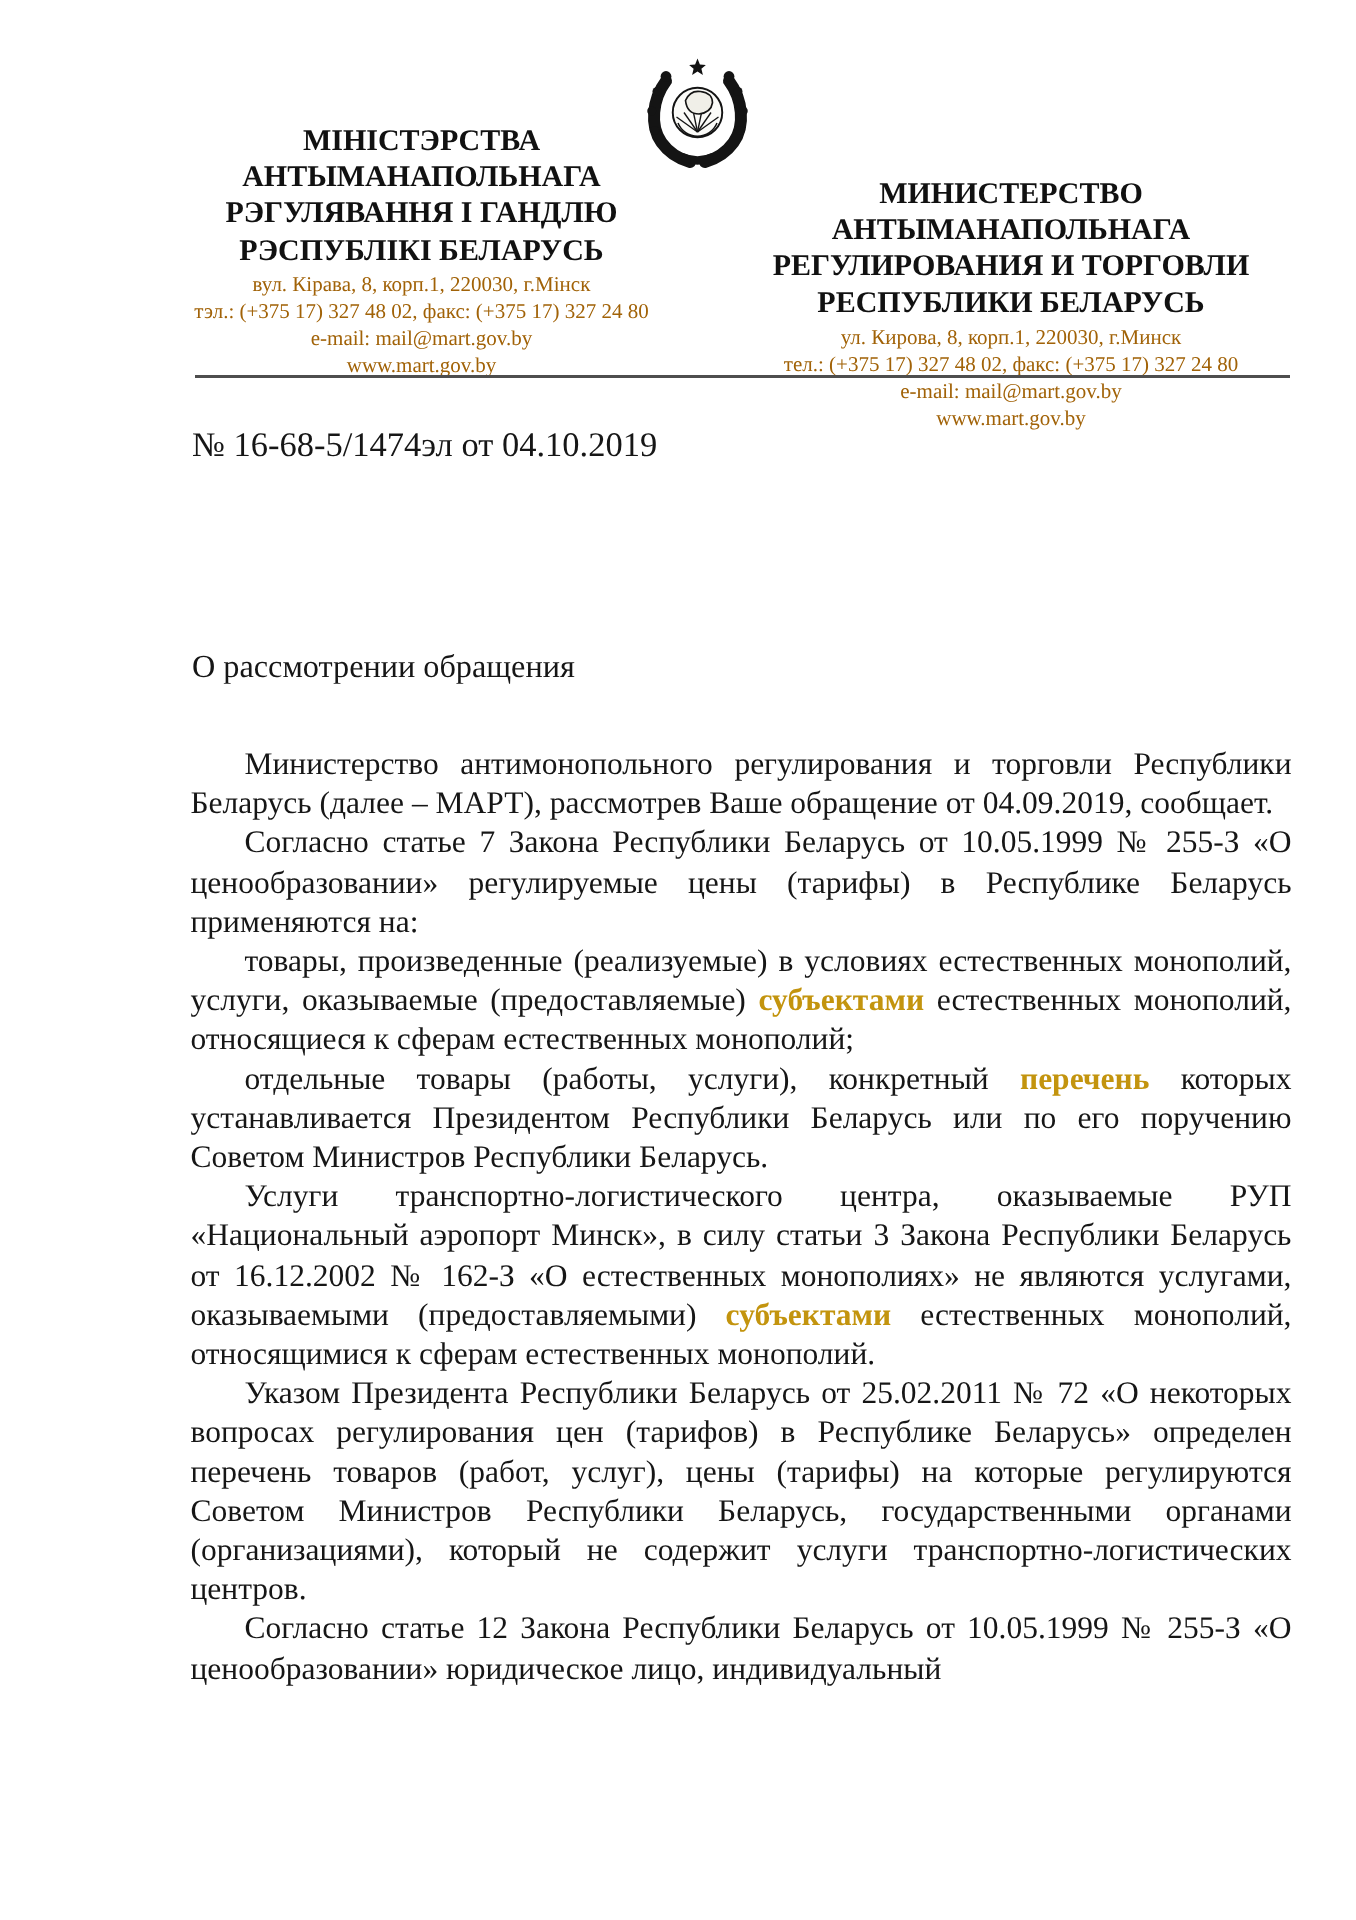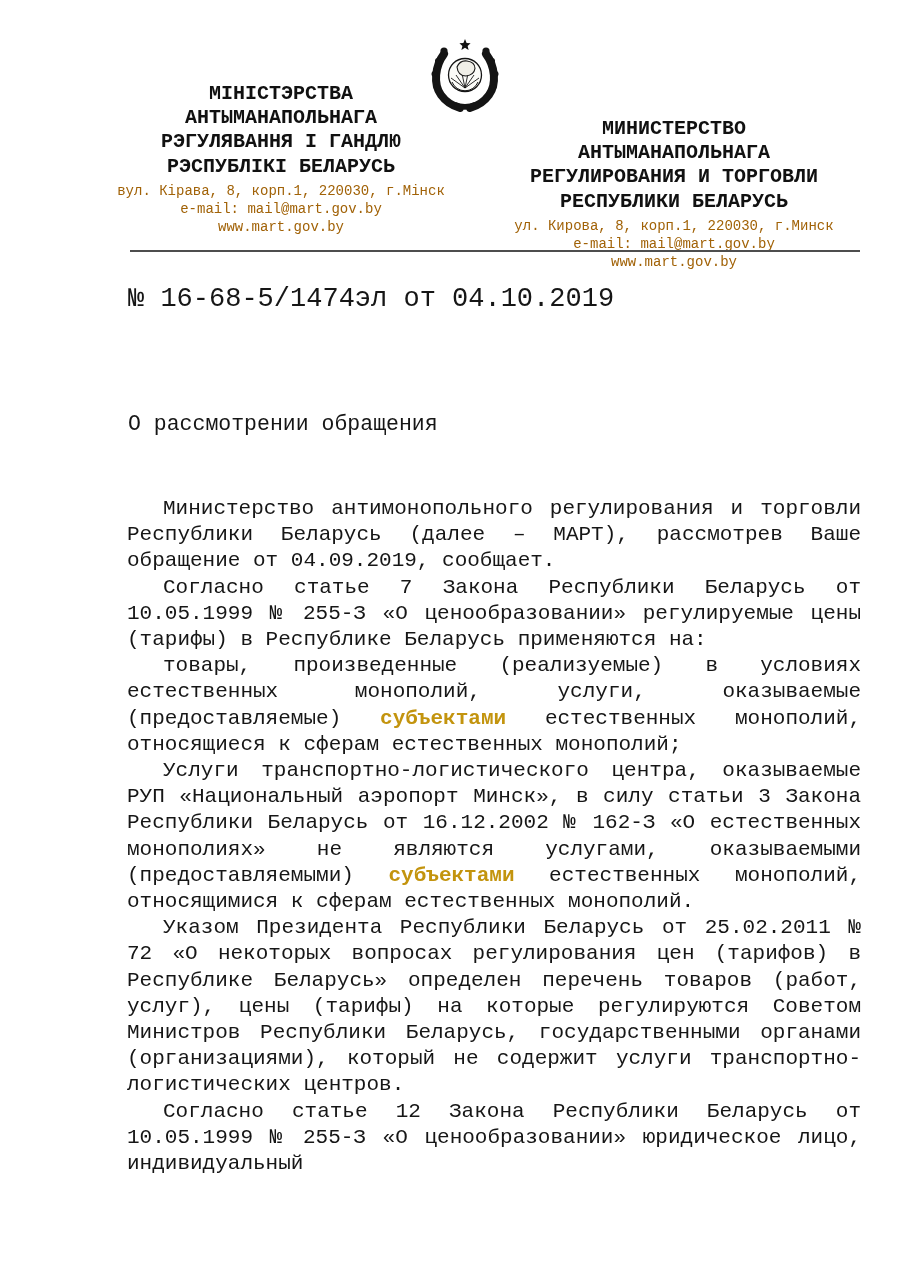--- a/index.html
+++ b/index.html
@@ -7,21 +7,20 @@
     width: 904px; height: 1280px;
     background: #ffffff;
     font-family: "Liberation Serif", "DejaVu Serif", serif;
     color: #161616;
     position: relative;
     overflow: hidden;
   }
   .page {
     position: absolute; inset: 0;
     background: #ffffff;
-    font-family: Liberation Mono, monospace;
   }
   
   .lh-col {
     position: absolute;
     top: 82px;
     text-align: center;
   }
   .lh-left  { left: 112px; width: 338px; }
   .lh-right { left: 499px; width: 350px; margin-top: 35px; }
   .org-line {
@@ -46,26 +45,26 @@
   .divider {
     position: absolute;
     left: 130px; top: 250px;
     width: 730px; height: 0;
     border-top: 2px solid #4e4e4e;
   }
   
   .ref-number {
     position: absolute;
     left: 128px; top: 284px;
-    font-size: 27px;
+    font-size: 23px;
     white-space: nowrap;
   }
   .subject {
     position: absolute;
-    left: 128px; top: 412px;
+    left: 128px; top: 432px;
     font-size: 21.5px;
     white-space: nowrap;
   }
   .doc-body {
     position: absolute;
     left: 127px; top: 496px;
     width: 734px;
     font-size: 21px;
     line-height: 26.2px;
     text-align: justify;
@@ -120,45 +119,48 @@
     </svg>
   </div>
 
   <div class="lh-col lh-left">
     <div class="org-line">МІНІСТЭРСТВА</div>
     <div class="org-line">АНТЫМАНАПОЛЬНАГА</div>
     <div class="org-line">РЭГУЛЯВАННЯ І ГАНДЛЮ</div>
     <div class="org-line">РЭСПУБЛІКІ БЕЛАРУСЬ</div>
     <div class="addr-block">
       <div class="addr-line">вул. Кірава, 8, корп.1, 220030, г.Мінск</div>
+      <div class="addr-line">тэл.: (+375 17) 327 48 02, факс: (+375 17) 327 24 80</div>
       <div class="addr-line">e-mail: mail@mart.gov.by</div>
       <div class="addr-line">www.mart.gov.by</div>
     </div>
   </div>
 
   <div class="lh-col lh-right">
     <div class="org-line">МИНИСТЕРСТВО</div>
     <div class="org-line">АНТЫМАНАПОЛЬНАГА</div>
     <div class="org-line">РЕГУЛИРОВАНИЯ И ТОРГОВЛИ</div>
     <div class="org-line">РЕСПУБЛИКИ БЕЛАРУСЬ</div>
     <div class="addr-block">
       <div class="addr-line">ул. Кирова, 8, корп.1, 220030, г.Минск</div>
+      <div class="addr-line">тел.: (+375 17) 327 48 02, факс: (+375 17) 327 24 80</div>
       <div class="addr-line">e-mail: mail@mart.gov.by</div>
       <div class="addr-line">www.mart.gov.by</div>
     </div>
   </div>
 
   <div class="divider"></div>
 
   <div class="ref-number">№ 16-68-5/1474эл от 04.10.2019</div>
 
   <div class="subject">О рассмотрении обращения</div>
 
   <div class="doc-body">
       <p><span>Министерство антимонопольного регулирования и торговли Республики Беларусь (далее – МАРТ), рассмотрев Ваше обращение от 04.09.2019, сообщает.</span></p>
       <p><span>Согласно статье 7 Закона Республики Беларусь от 10.05.1999 № 255-З «О ценообразовании» регулируемые цены (тарифы) в Республике Беларусь применяются на:</span></p>
       <p><span>товары, произведенные (реализуемые) в условиях естественных монополий, услуги, оказываемые (предоставляемые) </span><span class="hl">субъектами</span><span> естественных монополий, относящиеся к сферам естественных монополий;</span></p>
+      <p><span>отдельные товары (работы, услуги), конкретный </span><span class="hl">перечень</span><span> которых устанавливается Президентом Республики Беларусь или по его поручению Советом Министров Республики Беларусь.</span></p>
       <p><span>Услуги транспортно-логистического центра, оказываемые РУП «Национальный аэропорт Минск», в силу статьи 3 Закона Республики Беларусь от 16.12.2002 № 162-З «О естественных монополиях» не являются услугами, оказываемыми (предоставляемыми) </span><span class="hl">субъектами</span><span> естественных монополий, относящимися к сферам естественных монополий.</span></p>
       <p><span>Указом Президента Республики Беларусь от 25.02.2011 № 72 «О некоторых вопросах регулирования цен (тарифов) в Республике Беларусь» определен перечень товаров (работ, услуг), цены (тарифы) на которые регулируются Советом Министров Республики Беларусь, государственными органами (организациями), который не содержит услуги транспортно-логистических центров.</span></p>
       <p><span>Согласно статье 12 Закона Республики Беларусь от 10.05.1999 № 255-З «О ценообразовании» юридическое лицо, индивидуальный</span></p>
     </div>
 
 </div>
 
 </body></html>

